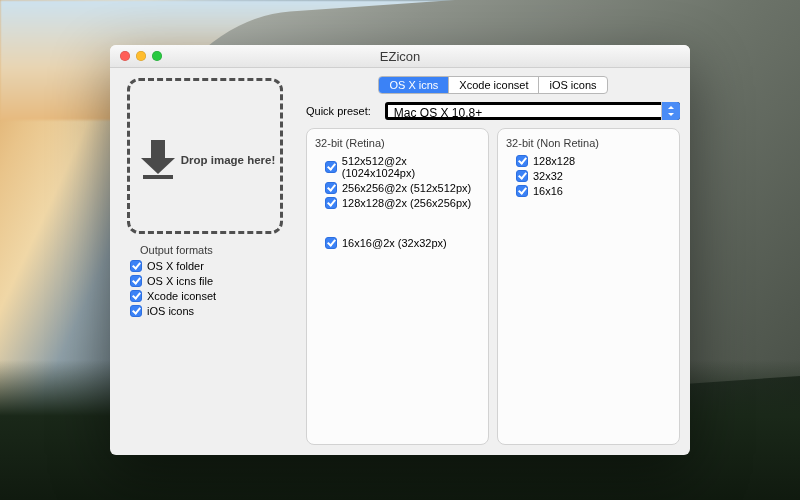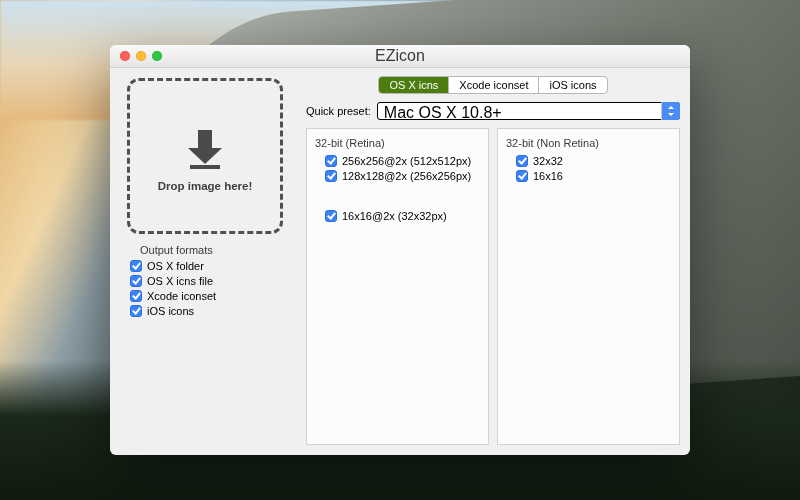--- a/index.html
+++ b/index.html
@@ -5,45 +5,45 @@
   html,body{margin:0;padding:0;width:800px;height:500px;overflow:hidden;font-family:"Helvetica Neue",Helvetica,Arial,sans-serif;font-size:11px;color:#000;}
   .desktop{position:relative;width:800px;height:500px;background:
     linear-gradient(115deg,#d9a25e 0%,#e9c48a 8%,#f0d7a6 14%,#8fa0a8 22%,#6e7f85 30%,#4f5f5e 42%,#596a67 55%,#2f3a33 72%,#1a2319 100%);}
   .sky{position:absolute;left:0;top:0;right:0;height:120px;background:linear-gradient(180deg,#cde2ef 0%,#e8d5b4 55%,#e7ba7f 100%);filter:blur(1px);}
   .granite{position:absolute;left:110px;top:0;right:0;height:400px;border-top-left-radius:180px 260px;background:linear-gradient(135deg,#b9bdb6 0%,#8f948c 30%,#6d746a 60%,#4b5249 100%);transform:skewY(-4deg);}
   .trees{position:absolute;left:0;right:0;bottom:0;height:140px;background:linear-gradient(180deg,rgba(0,0,0,0) 0%,#1a2819 40%,#101a0f 100%);}
   .window{position:absolute;left:110px;top:45px;width:580px;height:410px;border-radius:6px;background:#f0f0f0;box-shadow:0 20px 60px rgba(0,0,0,.45);overflow:hidden;display:flex;flex-direction:column;}
   .titlebar{height:22px;background:linear-gradient(180deg,#f9f9f9,#e6e6e6);border-bottom:1px solid #cfcfcf;display:flex;align-items:center;padding-left:10px;position:relative;}
   .tl{width:10px;height:10px;border-radius:50%;margin-right:6px;box-shadow:inset 0 0 0 .5px rgba(0,0,0,.2);}
   .tl.close{background:#ff5f57;} .tl.min{background:#ffbd2e;} .tl.max{background:#28c940;}
-  .titlebar .title{position:absolute;left:0;right:0;text-align:center;font-size:16px;color:#3a3a3a;pointer-events:none;}
+  .titlebar .title{position:absolute;left:0;right:0;text-align:center;font-size:13px;color:#3a3a3a;pointer-events:none;}
   .body{flex:1;display:flex;}
   .left{width:170px;padding:10px 10px 10px 10px;}
-  .dropzone{margin:0 auto 10px auto;width:150px;height:150px;border:3px dashed #505050;border-radius:12px;display:flex;flex-direction:column;align-items:center;justify-content:center;}
+  .dropzone{margin:0 auto 10px auto;width:150px;height:150px;border:3px dashed #505050;border-radius:12px;display:flex;flex-direction:row;align-items:center;justify-content:center;}
   .arrowbox{width:46px;height:46px;margin-top:6px;}
   .drop-label{margin-top:8px;font-weight:bold;font-size:11.5px;color:#404040;}
   .section-label{font-size:11px;color:#3a3a3a;margin:6px 0 4px 20px;}
   .cblist{display:flex;flex-direction:column;gap:3px;padding-left:10px;}
   .cb{display:flex;align-items:center;gap:5px;font-size:11px;}
   .cb input{margin:0;}
   input[type=checkbox]{appearance:none;width:12px;height:12px;border-radius:3px;background:#fff;border:1px solid #b4b4b4;position:relative;cursor:pointer;}
   input[type=checkbox]:checked{background:#3b82f6;border-color:#2d6fe0;}
   input[type=checkbox]:checked::after{content:"";position:absolute;left:3px;top:0px;width:3px;height:6px;border:solid #fff;border-width:0 2px 2px 0;transform:rotate(40deg);}
   .right{flex:1;padding:8px 10px 10px 6px;display:flex;flex-direction:column;}
   .tabs{display:flex;justify-content:center;margin-bottom:8px;}
   .seg{display:flex;border:1px solid #b8b8b8;border-radius:4px;overflow:hidden;background:#fff;}
   .seg .tab{padding:2px 10px;font-size:11px;cursor:pointer;border-right:1px solid #b8b8b8;}
   .seg .tab:last-child{border-right:none;}
-  .seg .tab.active{background:#4d7c0f;color:#fff;}
-  .preset-row{display:flex;align-items:center;gap:6px;margin-bottom:8px;font-size:11px;}
+  .seg .tab.active{background:#3b82f6;color:#fff;}
+  .preset-row{display:flex;align-items:center;gap:14px;margin-bottom:8px;font-size:11px;}
   .preset-select{flex:1;position:relative;}
-  .preset-select .field{width:100%;height:18px;background:#fff;border:1px solid #000000;border-radius:3px;padding:1px 20px 1px 6px;font-size:16px;box-sizing:border-box;}
+  .preset-select .field{width:100%;height:18px;background:#fff;border:3px solid #000000;border-radius:3px;padding:1px 20px 1px 6px;font-size:12px;box-sizing:border-box;}
   .preset-select .chev{position:absolute;right:0;top:0;bottom:0;width:18px;border-left:1px solid #c6c6c6;background:#4a8cf6;border-radius:0 3px 3px 0;display:flex;align-items:center;justify-content:center;}
   .panels{flex:1;display:flex;gap:8px;}
-  .panel{flex:1;border:1px solid #d2d2d2;border-radius:0;background:#fcfcfc;padding:8px 8px;}
+  .panel{flex:1;border:1px solid #d2d2d2;border-radius:8px;background:#fcfcfc;padding:8px 8px;}
   .panel .hdr{font-size:11px;color:#3a3a3a;margin-bottom:6px;}
   .panel-gap{height:28px;}
   .chevsvg{width:8px;height:10px;}
 </style>
 </head>
 <body>
 
 <div class="desktop">
   <div class="sky"></div>
     <div class="granite"></div>
@@ -114,40 +114,48 @@
             </div>
           </div>
         </div>
 
         <div class="panels">
           <div class="panel">
             <div class="hdr">32-bit (Retina)</div>
             <div class="cblist">
                 <label class="cb">
                   <input type="checkbox" checked="" style="">
+                  <span>512x512@2x (1024x1024px)</span>
+                </label>
+                <label class="cb">
+                  <input type="checkbox" checked="" style="">
                   <span>256x256@2x (512x512px)</span>
                 </label>
                 <label class="cb">
                   <input type="checkbox" checked="" style="">
                   <span>128x128@2x (256x256px)</span>
                 </label>
               </div>
             <div class="panel-gap"></div>
             <div class="cblist">
                 <label class="cb">
                   <input type="checkbox" checked="" style="">
                   <span>16x16@2x (32x32px)</span>
                 </label>
               </div>
           </div>
           <div class="panel">
             <div class="hdr">32-bit (Non Retina)</div>
             <div class="cblist">
                 <label class="cb">
                   <input type="checkbox" checked="" style="">
+                  <span>128x128</span>
+                </label>
+                <label class="cb">
+                  <input type="checkbox" checked="" style="">
                   <span>32x32</span>
                 </label>
                 <label class="cb">
                   <input type="checkbox" checked="" style="">
                   <span>16x16</span>
                 </label>
               </div>
           </div>
         </div>
       </div>

